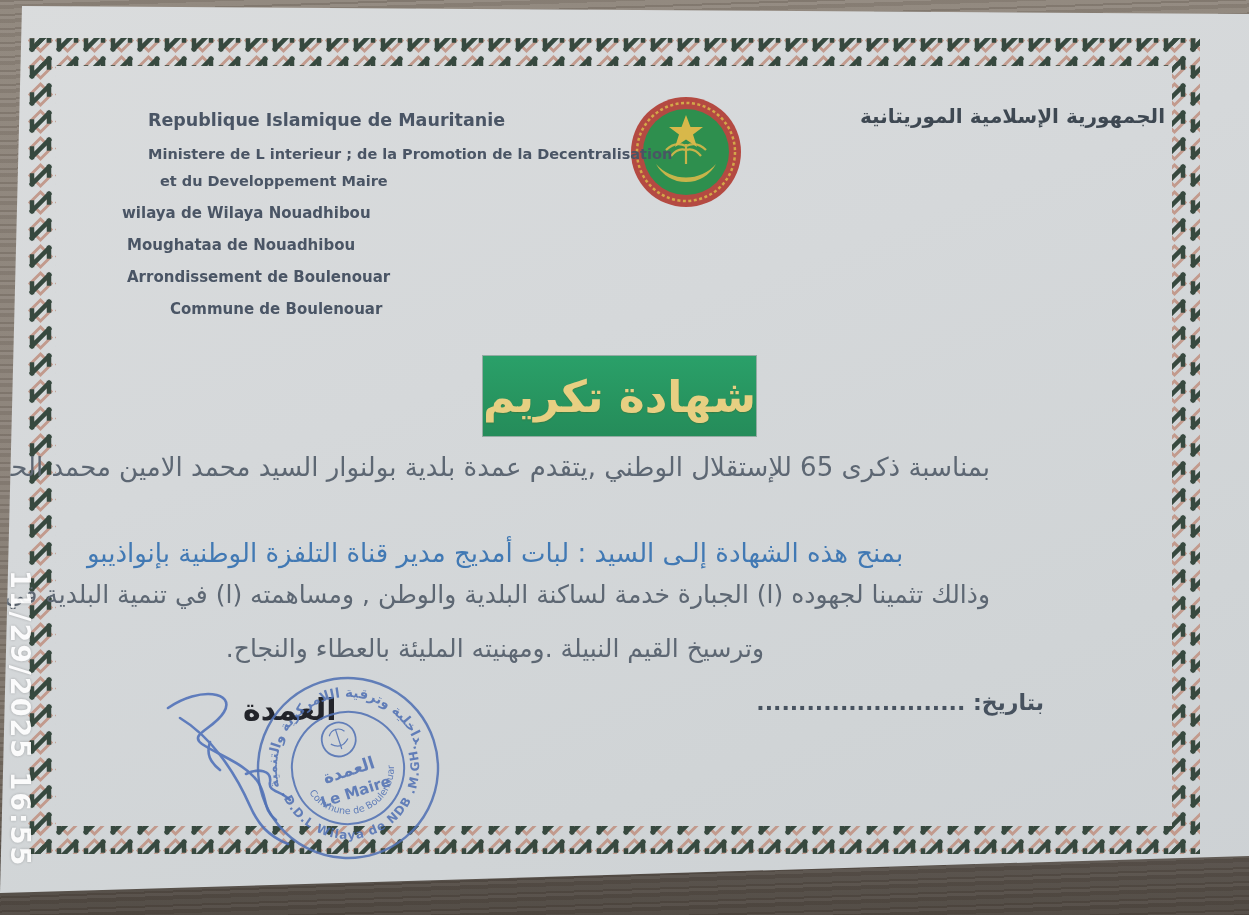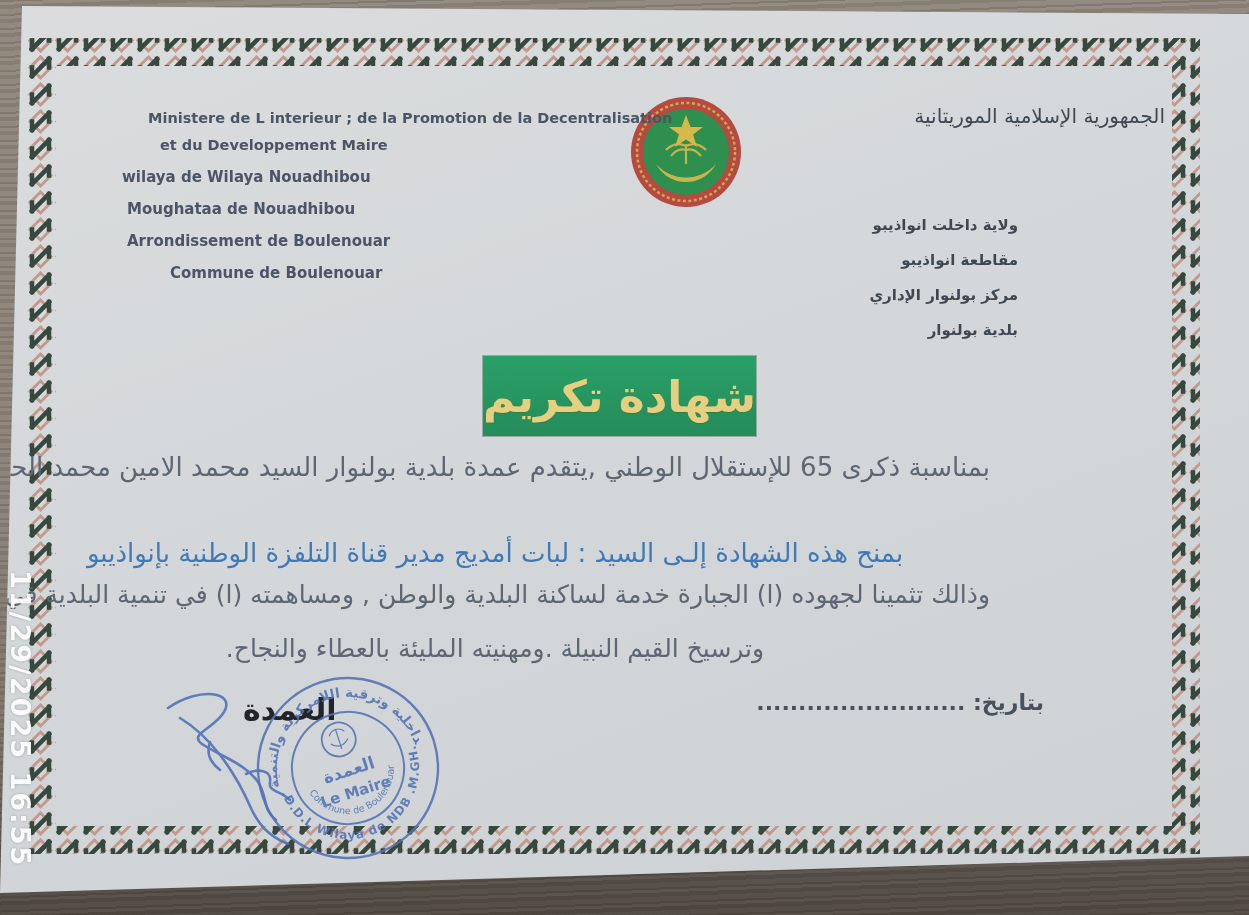--- a/index.html
+++ b/index.html
@@ -26,21 +26,21 @@
   .fr-block div{white-space:nowrap;}
   .fr-l1{font-size:17.5px;font-weight:bold;margin-left:26px;margin-bottom:16px;}
   .fr-l2{font-size:14.5px;font-weight:bold;margin-left:26px;margin-bottom:11px;}
   .fr-l3{font-size:14.5px;font-weight:bold;margin-left:38px;margin-bottom:15px;}
   .fr-l4{font-size:15px;font-weight:bold;margin-left:0px;margin-bottom:14px;}
   .fr-l5{font-size:15px;font-weight:bold;margin-left:5px;margin-bottom:14px;}
   .fr-l6{font-size:15px;font-weight:bold;margin-left:5px;margin-bottom:14px;}
   .fr-l7{font-size:15px;font-weight:bold;margin-left:48px;}
 
   .ar-head{position:absolute;right:84px;top:104px;text-align:right;direction:rtl;color:#3e4852;}
-  .ar-head .a1{font-size:20px;font-weight:normal;margin-bottom:14px;}
+  .ar-head .a1{font-size:20px;font-weight:bold;margin-bottom:14px;}
   .ar-head .a2{font-size:19px;font-weight:bold;}
   .ar-sub{position:absolute;right:231px;top:216px;text-align:right;direction:rtl;color:#3e4852;}
   .ar-sub div{font-size:15px;font-weight:bold;margin-bottom:17px;white-space:nowrap;}
 
   
   .banner{
     position:absolute;left:483px;top:356px;width:273px;height:80px;
     background:linear-gradient(180deg,#2aa069 0%,#27945f 60%,#258c5a 100%);
     display:flex;align-items:center;justify-content:center;
     box-shadow:0 0 0 1px rgba(30,90,60,.35);
@@ -102,36 +102,31 @@
       <g stroke="#d8b84a" stroke-width="2.2" fill="none" opacity=".9">
         <path d="M60 72 V52"></path>
         <path d="M60 54 C52 50 46 52 40 58"></path>
         <path d="M60 54 C68 50 74 52 80 58"></path>
         <path d="M60 58 C54 56 49 59 45 64"></path>
         <path d="M60 58 C66 56 71 59 75 64"></path>
       </g>
     </svg>
 
     <div class="fr-block">
+      <div class="fr-l1">Republique Islamique de Mauritanie</div>
       <div class="fr-l2">Ministere de L interieur ; de la Promotion de la Decentralisation</div>
       <div class="fr-l3">et du Developpement Maire</div>
       <div class="fr-l4">wilaya de Wilaya Nouadhibou</div>
       <div class="fr-l5">Moughataa de Nouadhibou</div>
       <div class="fr-l6">Arrondissement de Boulenouar</div>
       <div class="fr-l7">Commune de Boulenouar</div>
     </div>
 
     <div class="ar-head">
       <div class="a1">الجمهورية الإسلامية الموريتانية</div>
-    </div>
-    <div class="ar-sub">
-      <div>ولاية داخلت انواذيبو</div>
-      <div>مقاطعة انواذيبو</div>
-      <div>مركز بولنوار الإداري</div>
-      <div>بلدية بولنوار</div>
     </div>
 
     <div class="banner">
       <span>شهادة تكريم</span>
     </div>
 
     <div class="body-line bl1">بمناسبة ذكرى 65 للإستقلال الوطني ,يتقدم عمدة بلدية بولنوار السيد محمد الامين محمد الحضرامي</div>
     <div class="body-line bl2">بمنح هذه الشهادة إلـى السيد : لبات أمديج مدير قناة التلفزة الوطنية بإنواذيبو</div>
     <div class="body-line bl3">وذالك تثمينا لجهوده (ا) الجبارة خدمة لساكنة البلدية والوطن , ومساهمته (ا) في تنمية البلدية في مختلف الأصعدة</div>
     <div class="body-line bl4">وترسيخ القيم النبيلة .ومهنيته المليئة بالعطاء والنجاح.</div>

